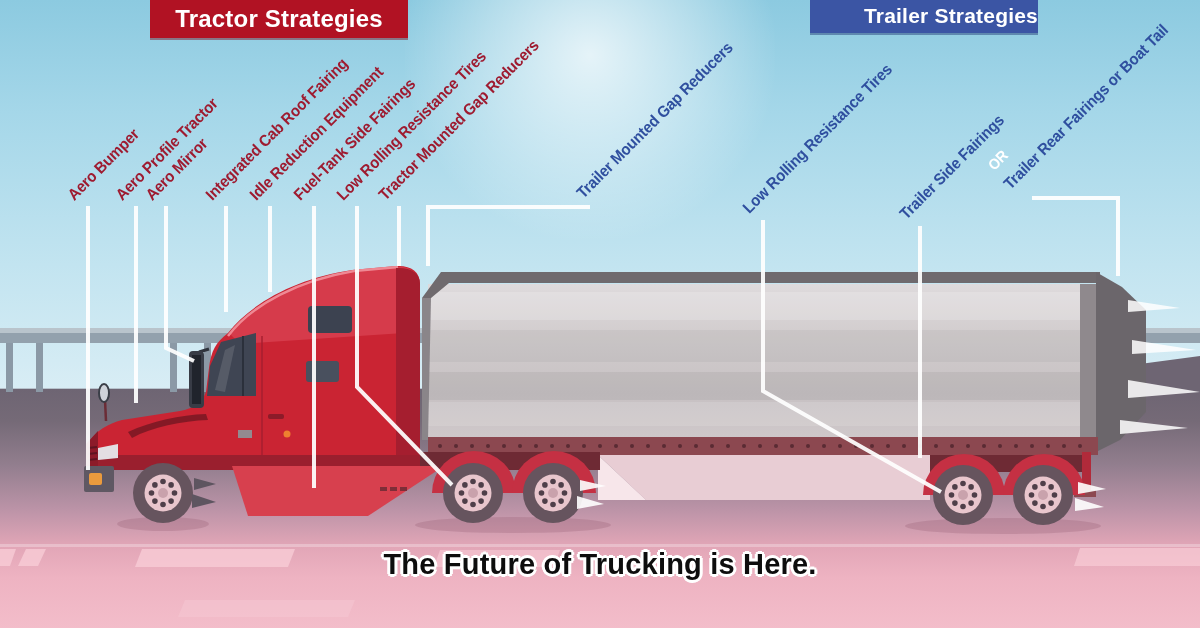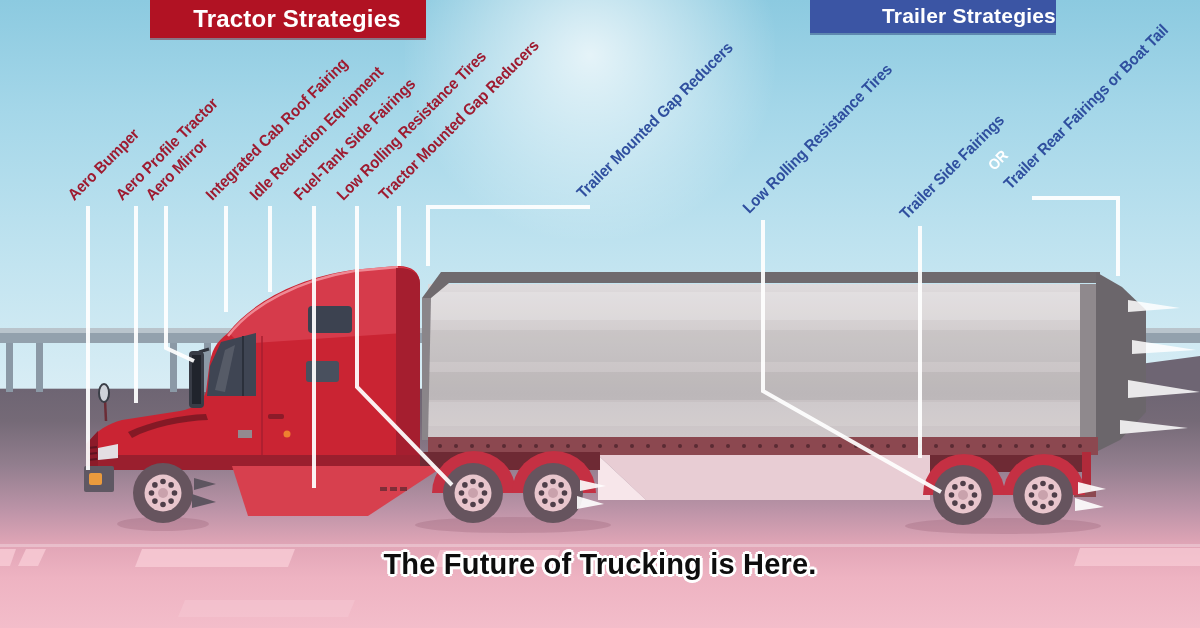--- a/index.html
+++ b/index.html
@@ -13,21 +13,20 @@
   }
   .sun-glow{
     position:absolute; left:405px; top:-130px; width:370px; height:370px;
     background:radial-gradient(circle at center, rgba(255,255,255,.75) 0%, rgba(255,255,255,.35) 40%, rgba(255,255,255,0) 72%);
     pointer-events:none;
   }
   svg.scene{position:absolute; left:0; top:0;}
   .hdr{
     position:absolute; color:#fff; font-weight:bold; text-align:center;
     letter-spacing:.2px;
-    padding-left:18px;
   }
   .hdr.tractor{left:150px; top:0; width:258px; height:38px; line-height:37px;
     background:#b11223; font-size:24px; box-shadow:0 2px 0 rgba(120,8,20,.45);}
   .hdr.trailer{left:810px; top:0; width:228px; height:33px; line-height:32px;
     background:#3b55a4; font-size:21px; box-shadow:0 2px 0 rgba(30,50,110,.45);text-align:right;}
   .lbl{
     position:absolute; white-space:nowrap; font-weight:bold; font-size:16px;
     height:18px; line-height:18px; transform-origin:0 100%;
     transform:rotate(-45deg) scaleX(.94); letter-spacing:-.2px;
   }

